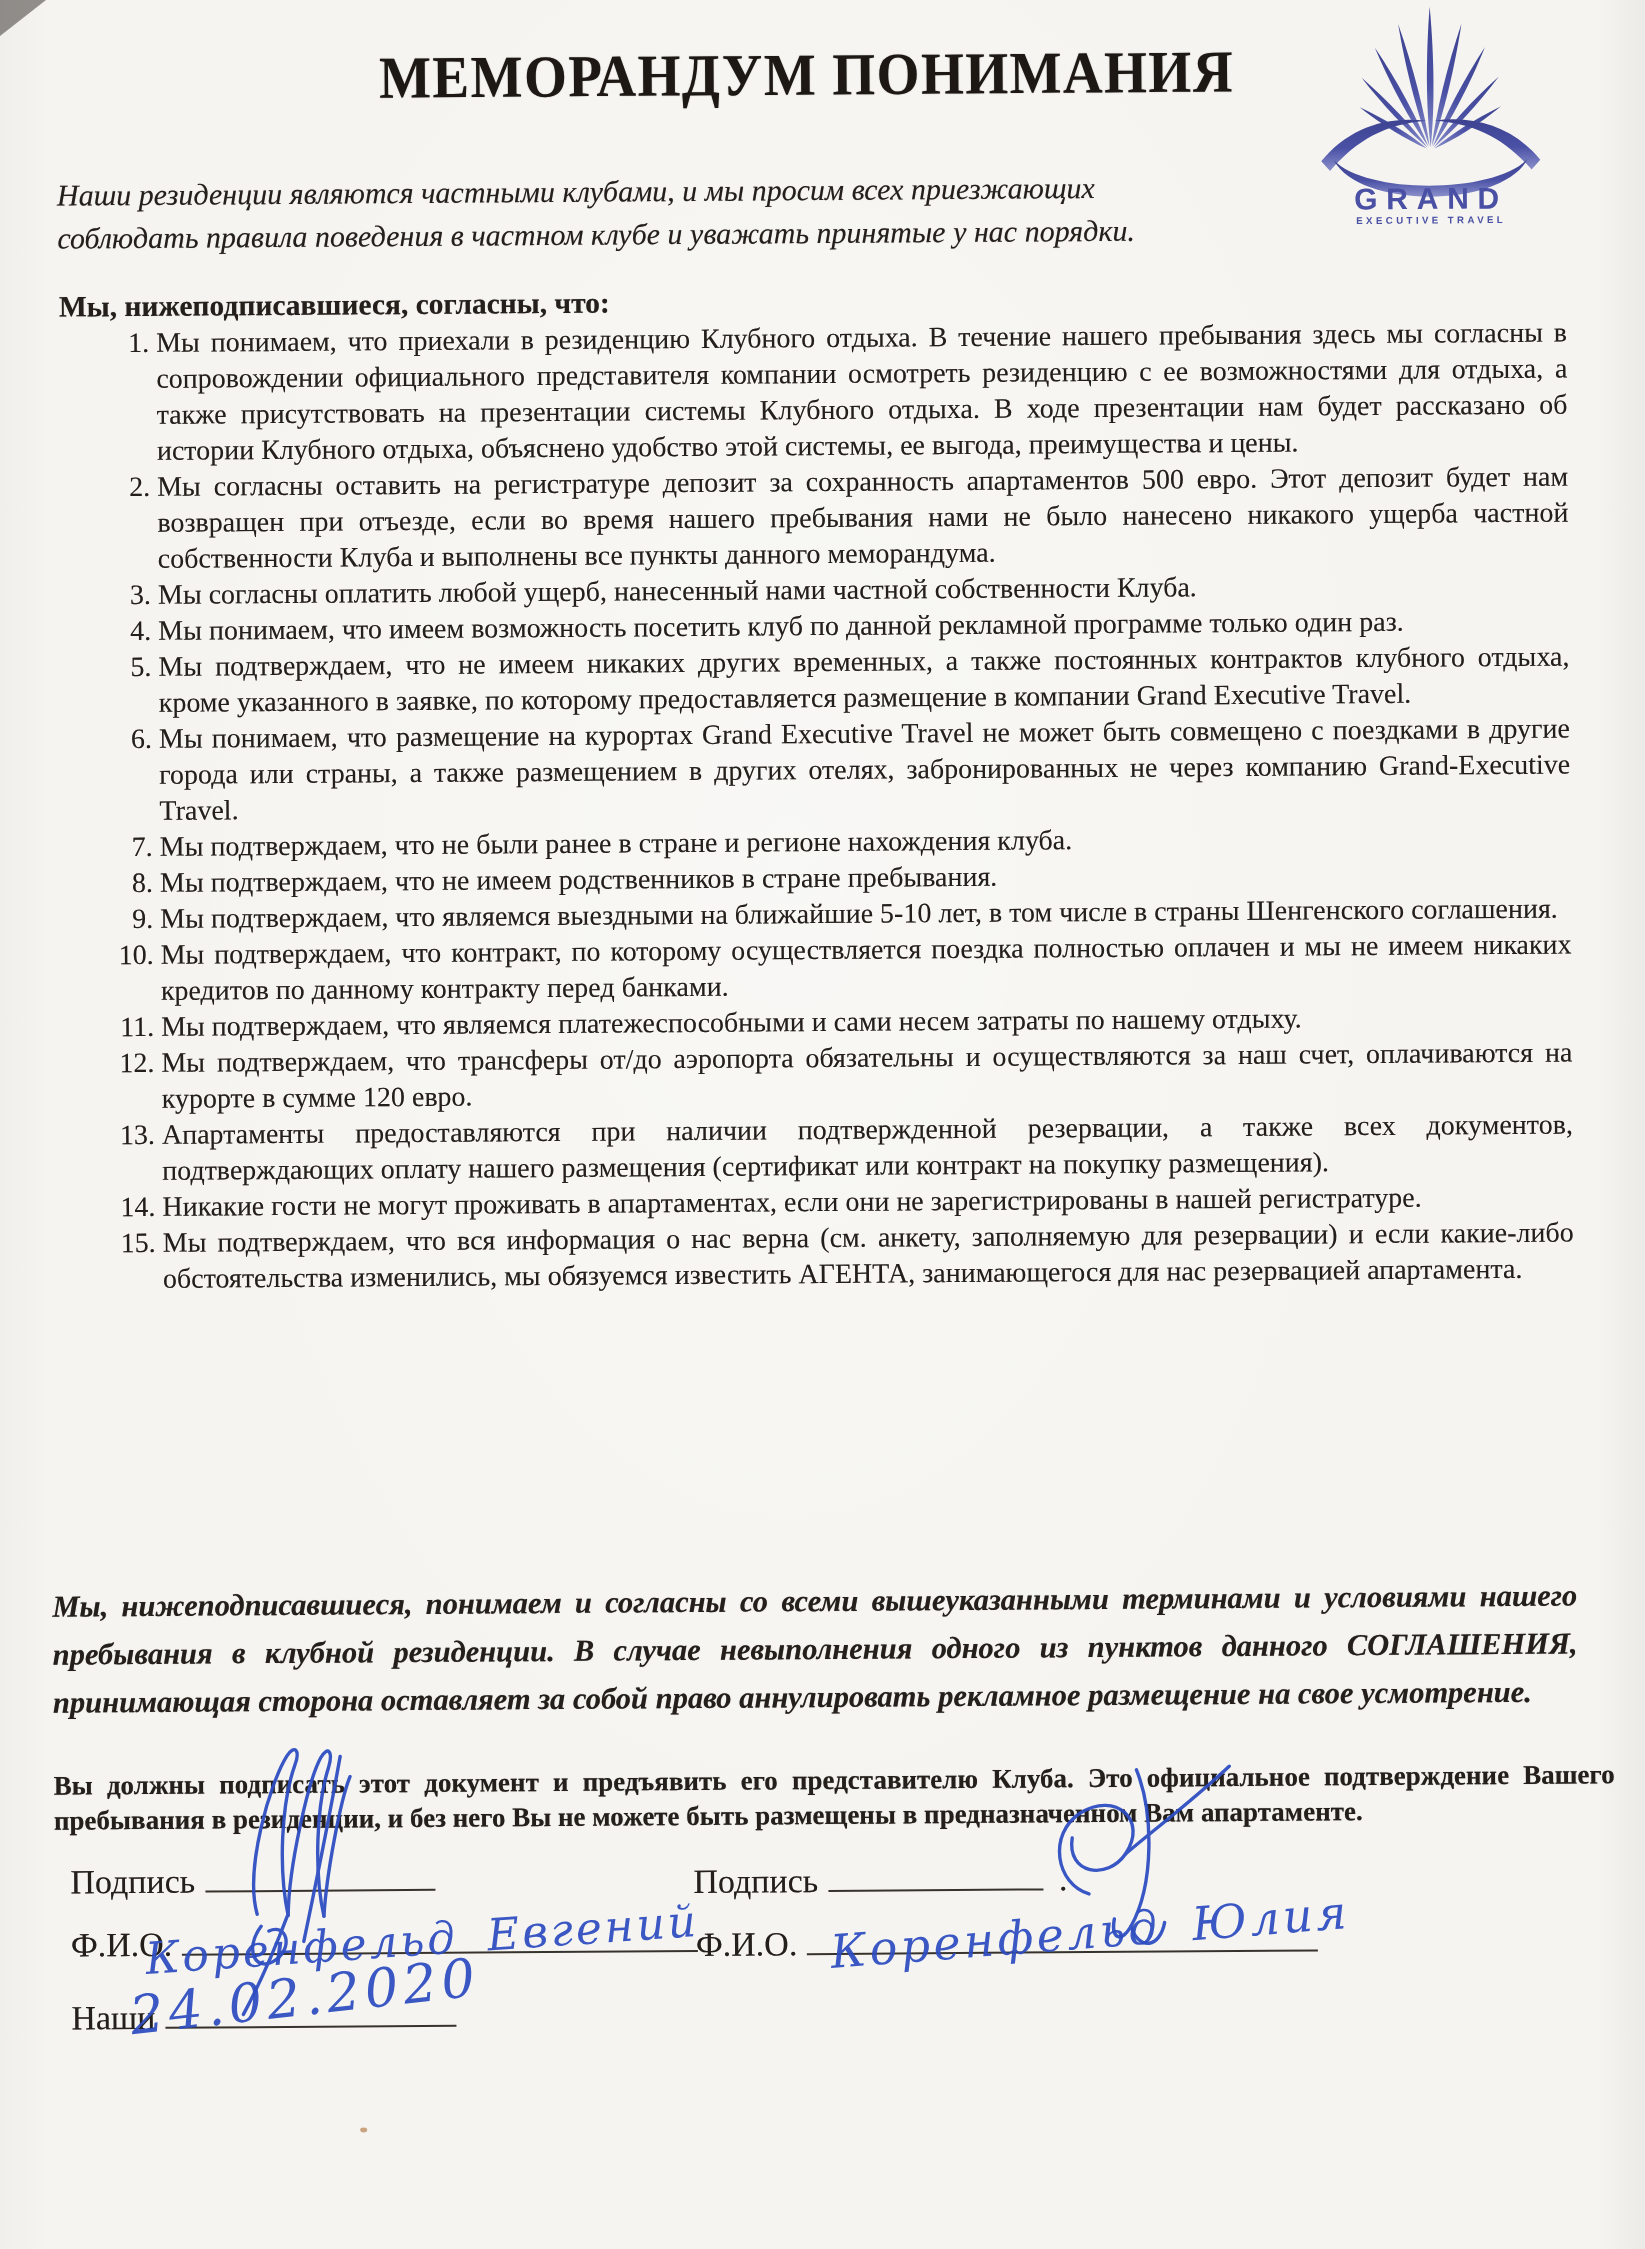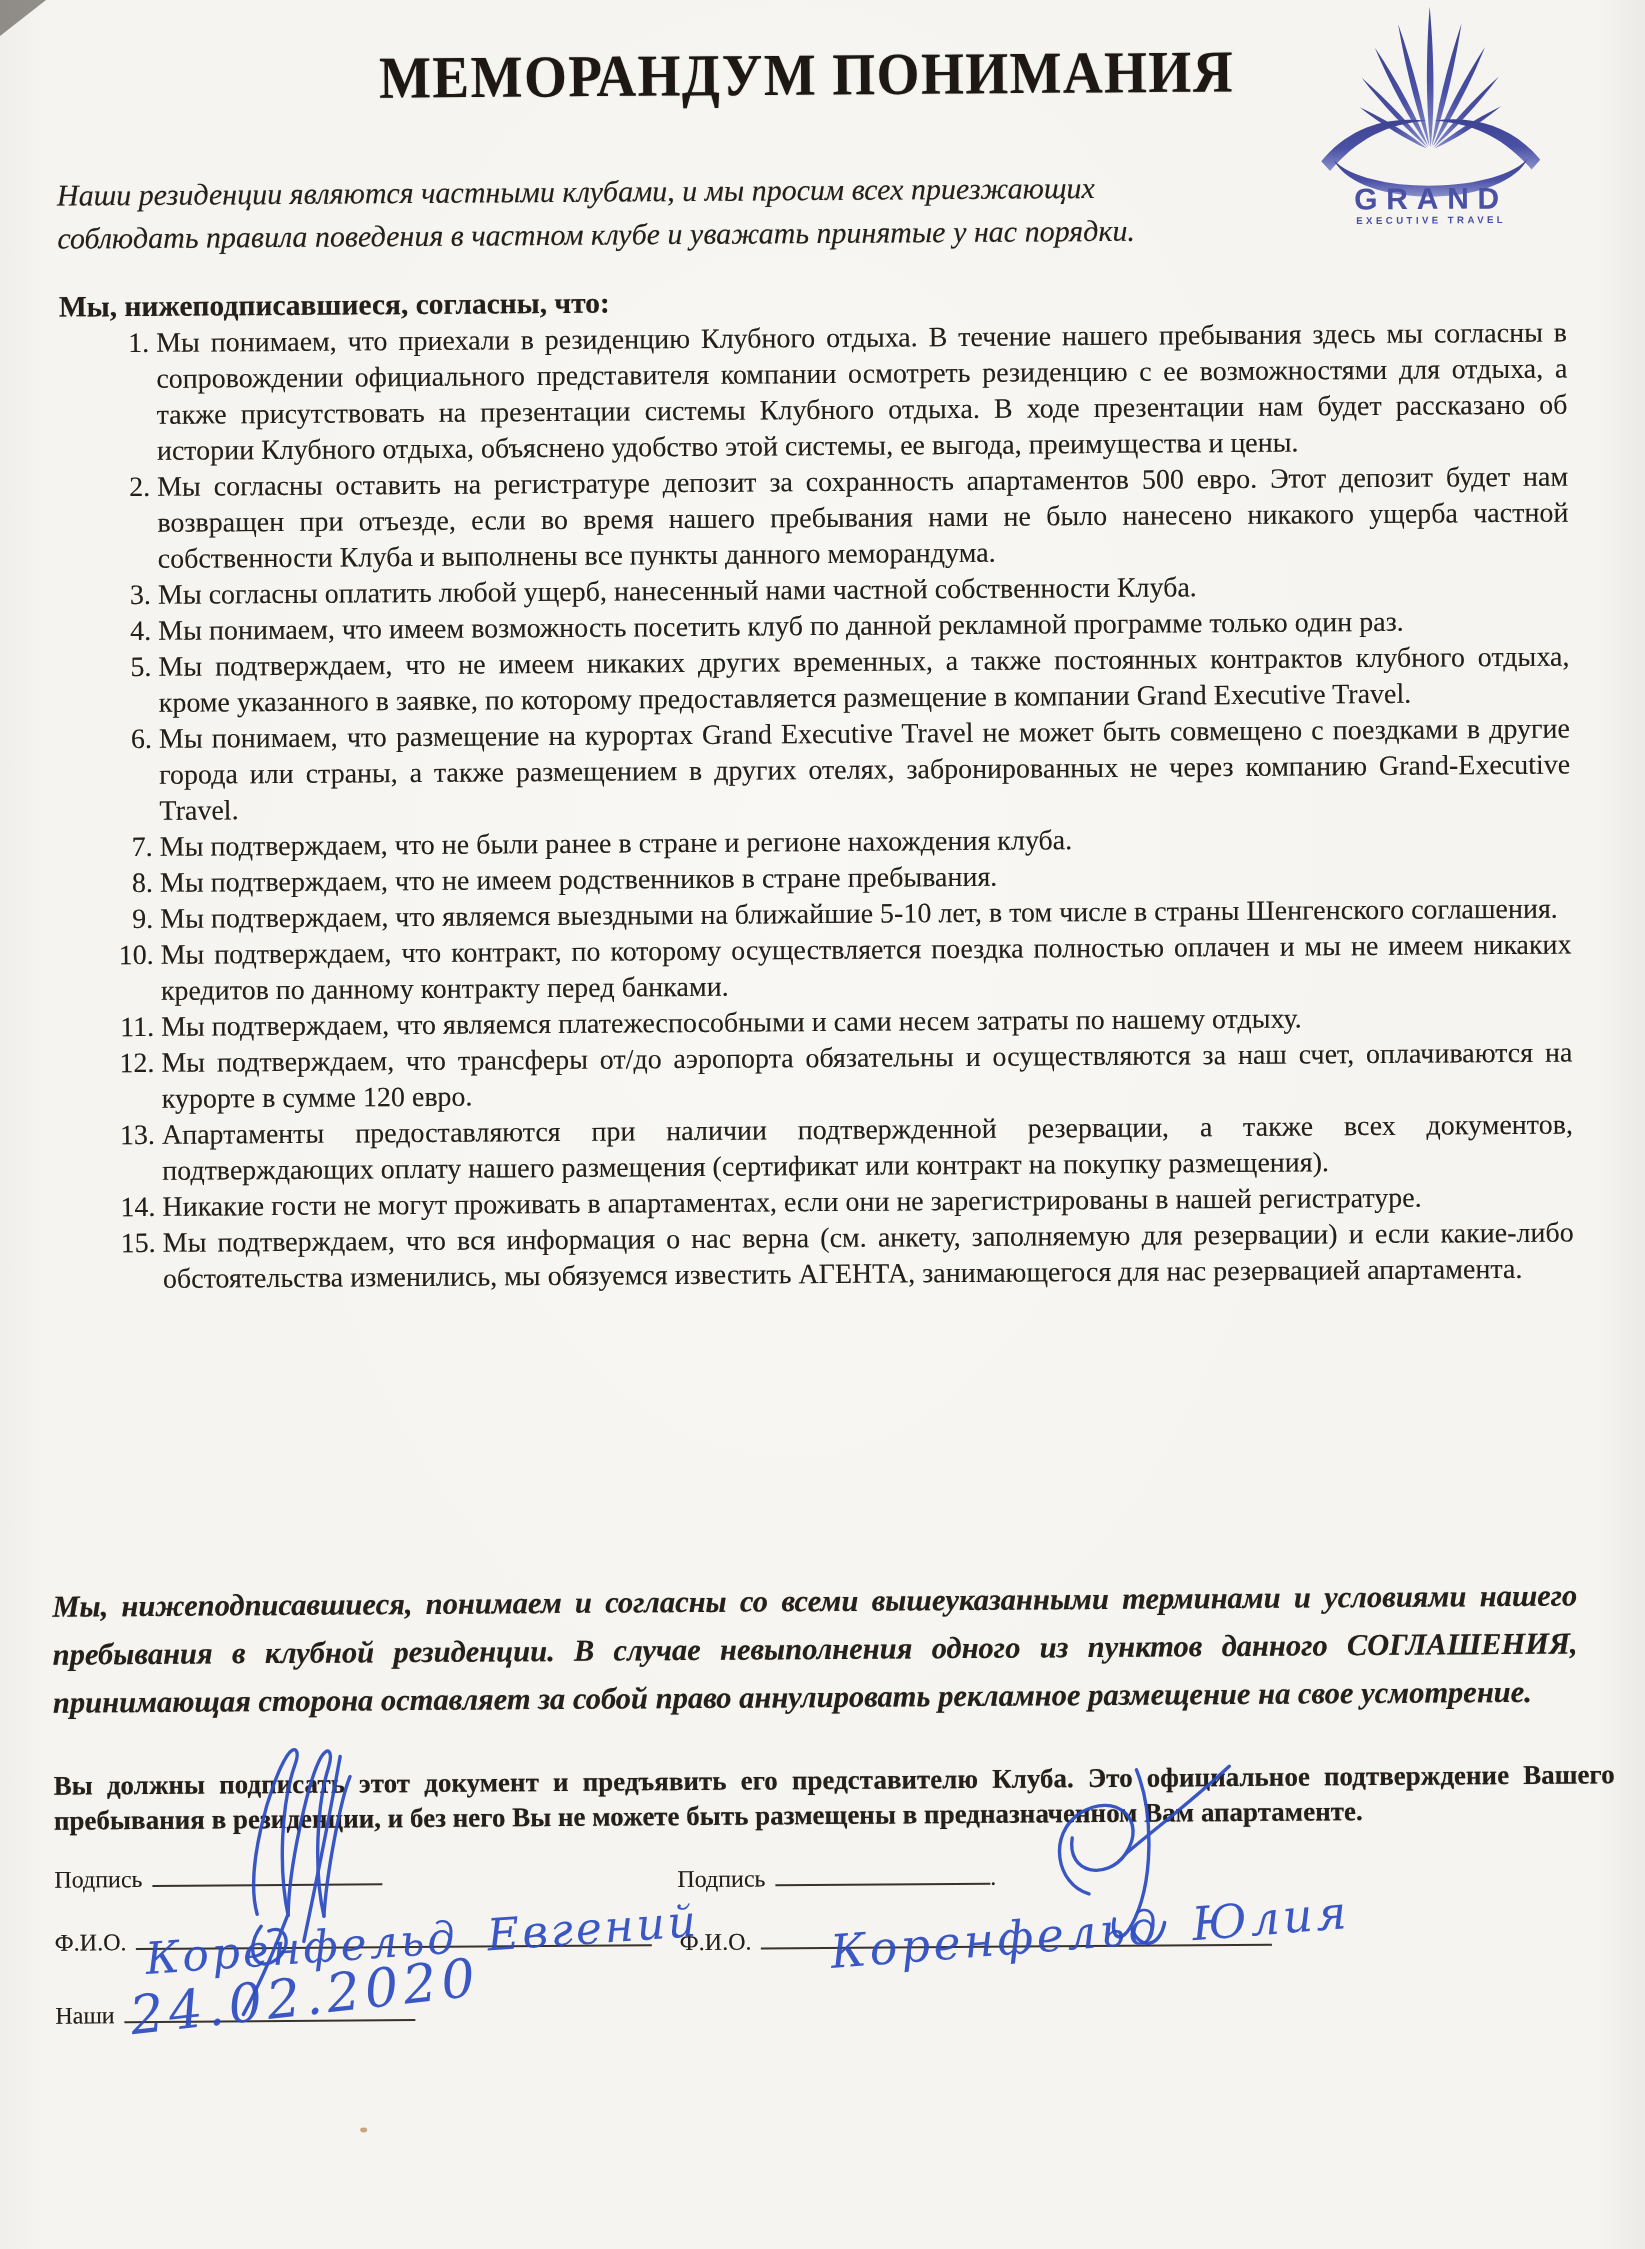--- a/index.html
+++ b/index.html
@@ -39,21 +39,21 @@
   .closing{
     left:48px; top:1577px; width:1525px;
     font-size:30.5px; font-weight:bold; font-style:italic; line-height:48px;
     text-align:justify; text-shadow:0 0 0.7px rgba(30,25,20,.5);
   }
   .notice{
     left:48px; top:1763px; width:1561px;
     font-size:27px; font-weight:bold; line-height:35px;
     text-align:justify; text-shadow:0 0 0.7px rgba(30,25,20,.55);
   }
-  .sig-label{font-size:24px; text-shadow:0 0 0.6px rgba(30,25,20,.45);}
+  .sig-label{font-size:34px; text-shadow:0 0 0.6px rgba(30,25,20,.45);margin-left:16px;}
   .line{display:inline-block; border-bottom:2.4px solid #37322c; height:22px; vertical-align:baseline; margin-left:9.7px;}
   .logo{position:absolute; top:3.9px; right:83px; width:252px;}
   .hand{
     position:absolute; color:#2d4cc0; font-style:italic; font-family:"DejaVu Serif", serif;
     white-space:nowrap; opacity:.93;
   }
   .name1{left:138px; top:1911px; font-size:44px; letter-spacing:2.9px; word-spacing:12.6px; transform:rotate(-3.5deg);}
   .name2{left:823px; top:1907px; font-size:46px; letter-spacing:3.4px; word-spacing:13.6px; transform:rotate(-4deg);}
   .datev{left:122px; top:1962px; font-size:53px; letter-spacing:4.8px; transform:rotate(-6deg);}
   .sigsvg{position:absolute;}

